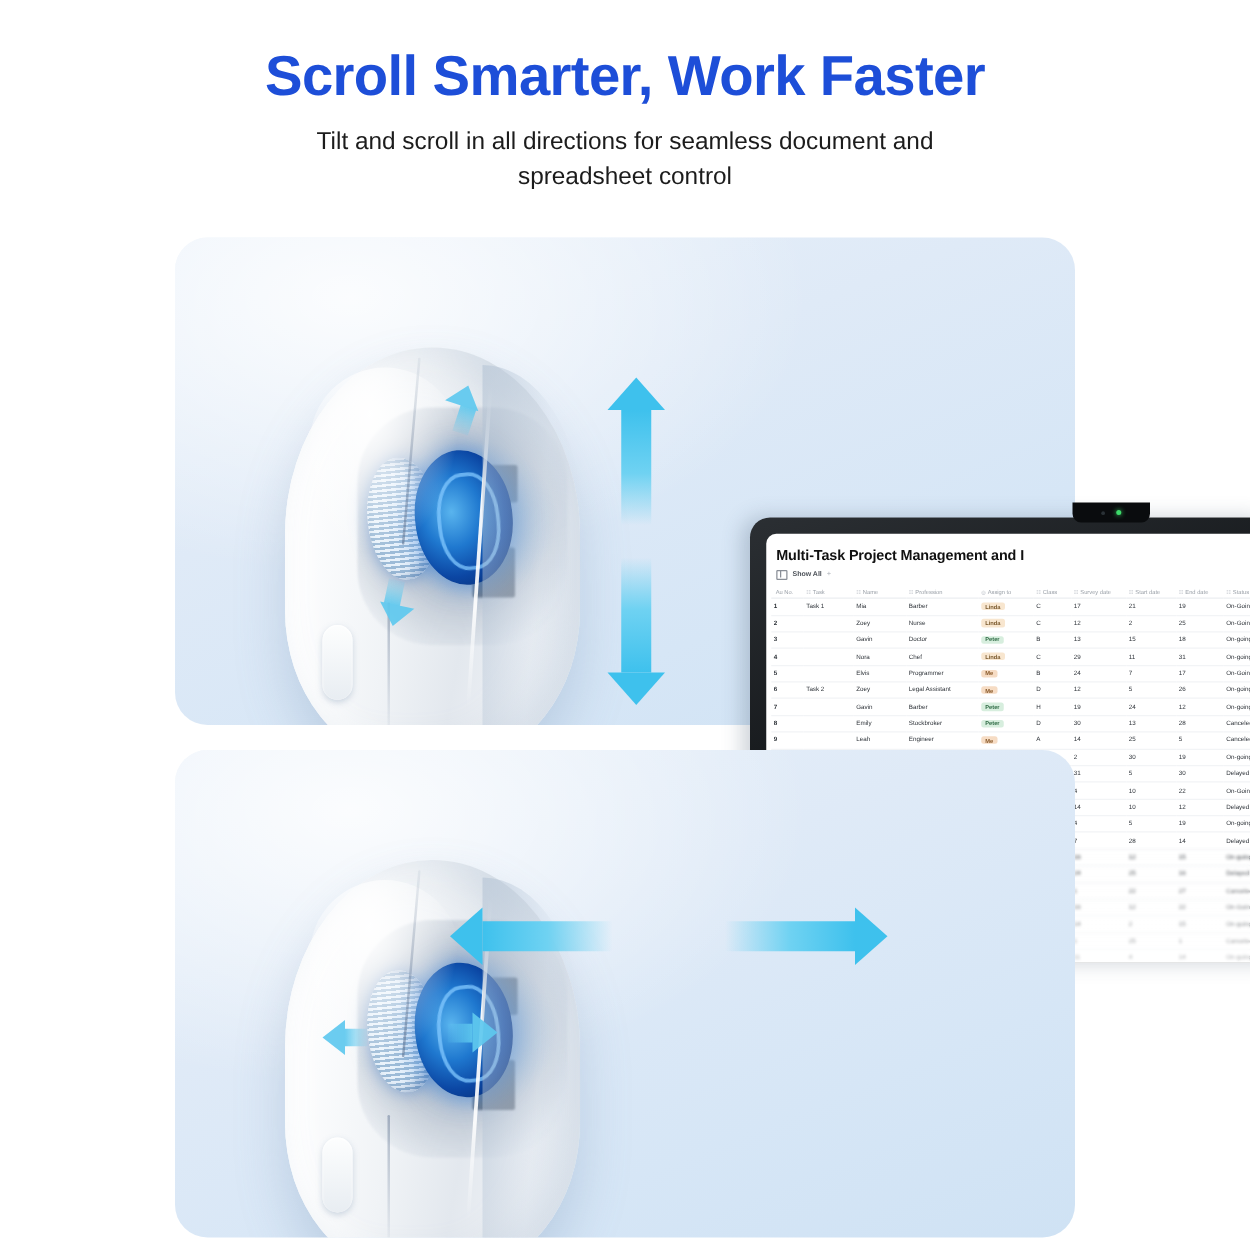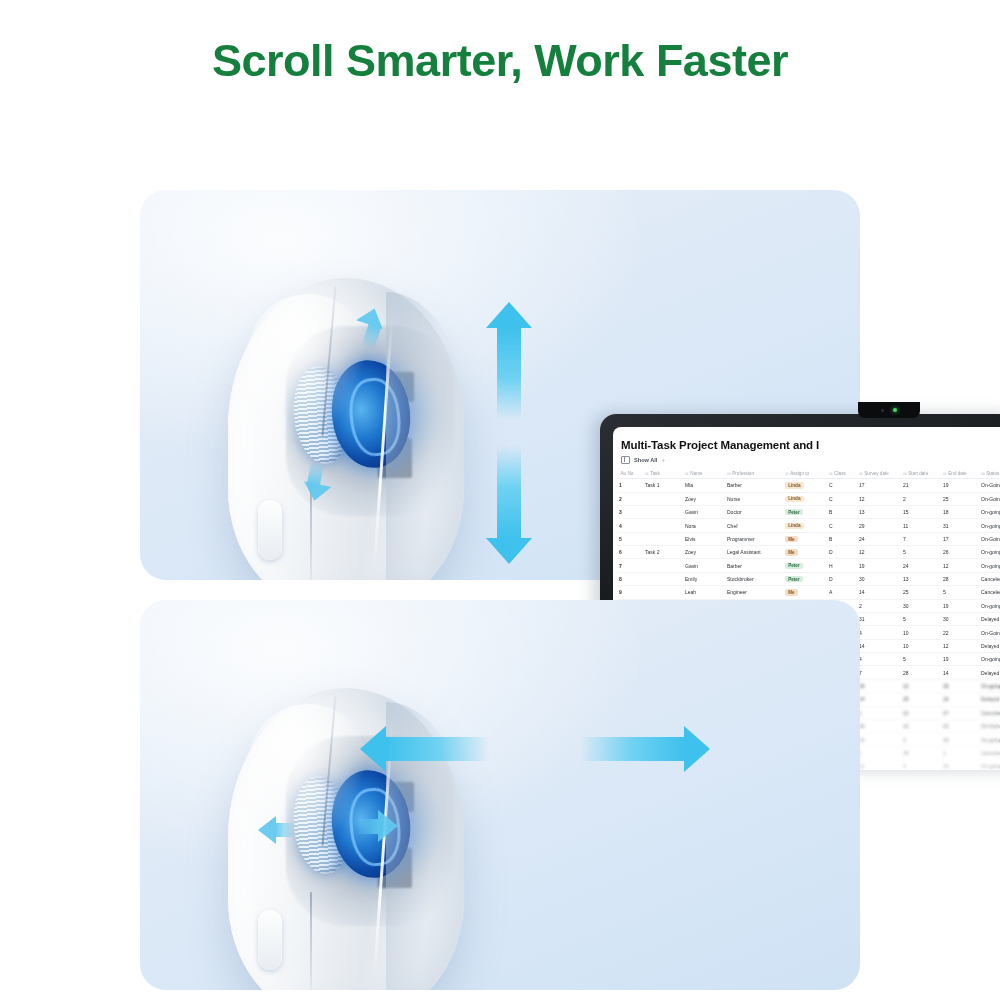--- a/index.html
+++ b/index.html
@@ -7,21 +7,21 @@
     width:1000px;height:1000px;background:#ffffff;
     font-family:"Liberation Sans",sans-serif;
     -webkit-font-smoothing:antialiased;
     overflow:hidden;position:relative;
   }
   .page{position:relative;width:1000px;height:1000px;}
 
   
   .hero-title{
     position:absolute;left:0;top:36px;width:1000px;text-align:center;
-    font-size:45px;font-weight:700;color:#15803d;letter-spacing:-0.5px;
+    font-size:45px;font-weight:700;color:#1d4ed8;letter-spacing:-0.5px;
     line-height:1.1;
   }
   .hero-sub{
     position:absolute;left:205px;top:100px;width:590px;text-align:center;
     font-size:19.5px;font-weight:400;color:#1c1c1c;line-height:1.42;
   }
 
   
   .panel{
     position:absolute;left:140px;width:720px;height:390px;
@@ -215,20 +215,21 @@
     backdrop-filter:blur(1.4px);
     background:linear-gradient(180deg,rgba(255,255,255,0) 0%,rgba(255,255,255,.35) 55%,rgba(255,255,255,.6) 100%);
   }
 </style>
 </head>
 <body>
 
 <div class="page">
 
   <div class="hero-title">Scroll Smarter, Work Faster</div>
+  <div class="hero-sub">Tilt and scroll in all directions for seamless document and spreadsheet control</div>
 
   <div class="panel panel-1">
     <div class="panel-clip">
       <div class="panel-sheen"></div>
 
       <div class="mouse-wrap">
         <div class="mouse-body"></div>
         <div class="mouse-inner">
           <div class="chip" style="left:76px;top:46px;width:52px;height:30px;"></div>
           <div class="chip" style="left:62px;top:86px;width:40px;height:16px;"></div>

